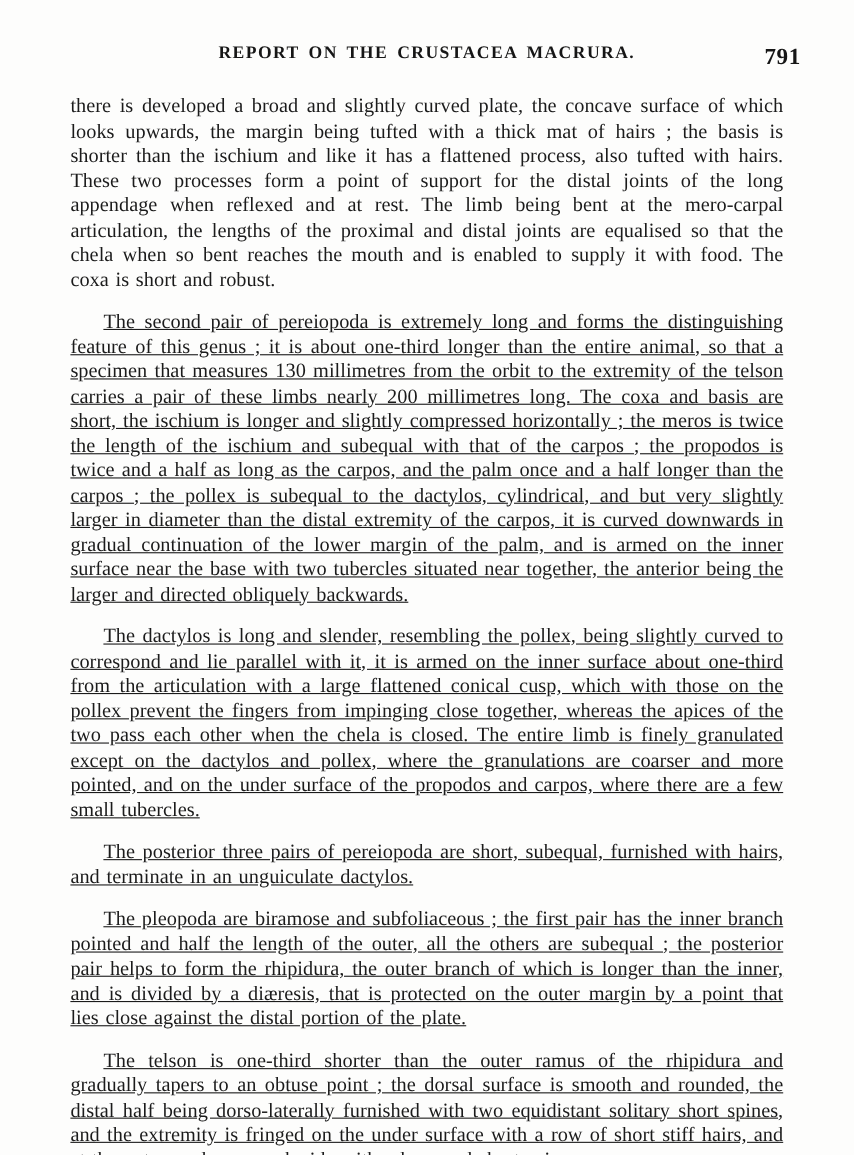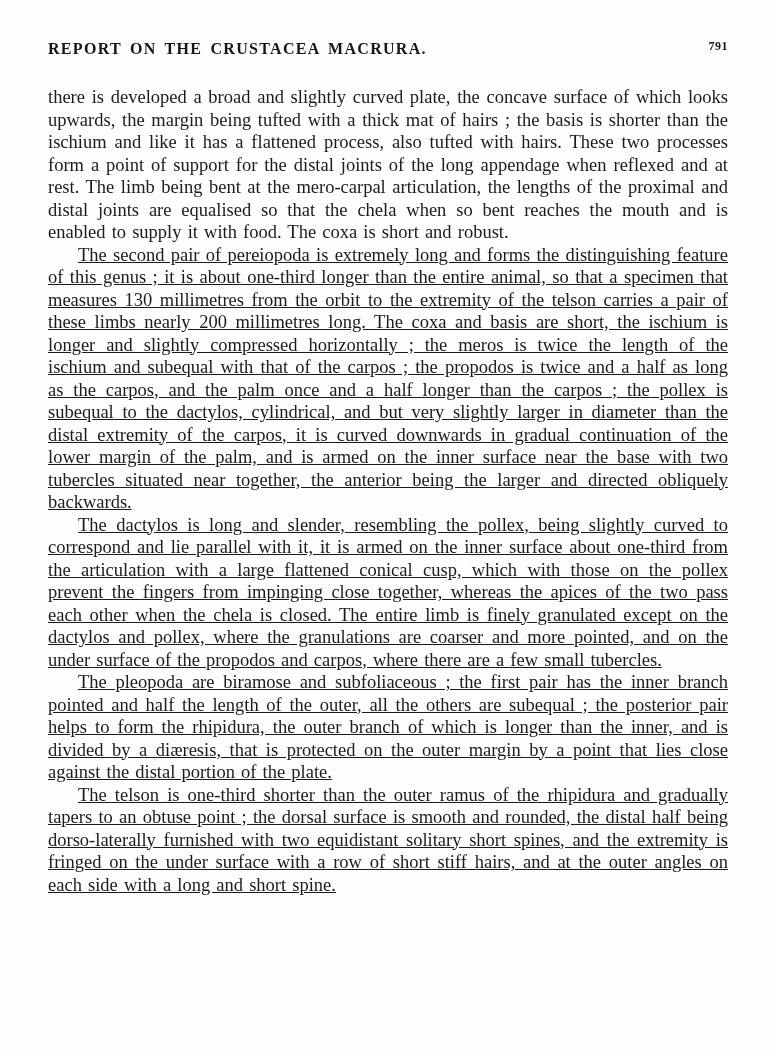--- a/index.html
+++ b/index.html
@@ -21,38 +21,38 @@
     padding: 40px 48px 0 48px;
     background: #fdfdfc;
   }
   .header {
     position: relative;
     height: 24px;
     margin-bottom: 22px;
   }
   .running-title {
     display: block;
-    text-align: left;
+    text-align: center;
     font-weight: bold;
     font-size: 16px;
     letter-spacing: 1.3px;
     word-spacing: 3px;
     color: #161616;
   }
   .page-number {
     position: absolute;
     right: 0;
     top: -1px;
     font-weight: bold;
-    font-size: 12px;
+    font-size: 21px;
     letter-spacing: 0.5px;
     color: #161616;
   }
   .body-text p {
-    margin: 0;
+    margin: 16px;
     font-size: 18.5px;
     line-height: 22.5px;
     text-align: justify;
     text-indent: 0;
     word-spacing: 1.5px;
   }
   .body-text p.indent {
     text-indent: 30px;
     text-decoration: underline;
   }
@@ -62,16 +62,17 @@
 
 <div class="page">
   <div class="header">
     <span class="running-title">REPORT ON THE CRUSTACEA MACRURA.</span>
     <span class="page-number">791</span>
   </div>
   <div class="body-text">
     <p>there is developed a broad and slightly curved plate, the concave surface of which looks upwards, the margin being tufted with a thick mat of hairs ; the basis is shorter than the ischium and like it has a flattened process, also tufted with hairs. These two processes form a point of support for the distal joints of the long appendage when reflexed and at rest. The limb being bent at the mero-carpal articulation, the lengths of the proximal and distal joints are equalised so that the chela when so bent reaches the mouth and is enabled to supply it with food. The coxa is short and robust.</p>
     <p class="indent">The second pair of pereiopoda is extremely long and forms the distinguishing feature of this genus ; it is about one-third longer than the entire animal, so that a specimen that measures 130 millimetres from the orbit to the extremity of the telson carries a pair of these limbs nearly 200 millimetres long. The coxa and basis are short, the ischium is longer and slightly compressed horizontally ; the meros is twice the length of the ischium and subequal with that of the carpos ; the propodos is twice and a half as long as the carpos, and the palm once and a half longer than the carpos ; the pollex is subequal to the dactylos, cylindrical, and but very slightly larger in diameter than the distal extremity of the carpos, it is curved downwards in gradual continuation of the lower margin of the palm, and is armed on the inner surface near the base with two tubercles situated near together, the anterior being the larger and directed obliquely backwards.</p>
     <p class="indent">The dactylos is long and slender, resembling the pollex, being slightly curved to correspond and lie parallel with it, it is armed on the inner surface about one-third from the articulation with a large flattened conical cusp, which with those on the pollex prevent the fingers from impinging close together, whereas the apices of the two pass each other when the chela is closed. The entire limb is finely granulated except on the dactylos and pollex, where the granulations are coarser and more pointed, and on the under surface of the propodos and carpos, where there are a few small tubercles.</p>
+    <p class="indent">The posterior three pairs of pereiopoda are short, subequal, furnished with hairs, and terminate in an unguiculate dactylos.</p>
     <p class="indent">The pleopoda are biramose and subfoliaceous ; the first pair has the inner branch pointed and half the length of the outer, all the others are subequal ; the posterior pair helps to form the rhipidura, the outer branch of which is longer than the inner, and is divided by a diæresis, that is protected on the outer margin by a point that lies close against the distal portion of the plate.</p>
     <p class="indent">The telson is one-third shorter than the outer ramus of the rhipidura and gradually tapers to an obtuse point ; the dorsal surface is smooth and rounded, the distal half being dorso-laterally furnished with two equidistant solitary short spines, and the extremity is fringed on the under surface with a row of short stiff hairs, and at the outer angles on each side with a long and short spine.</p>
   </div>
 </div>
 
 </body></html>

